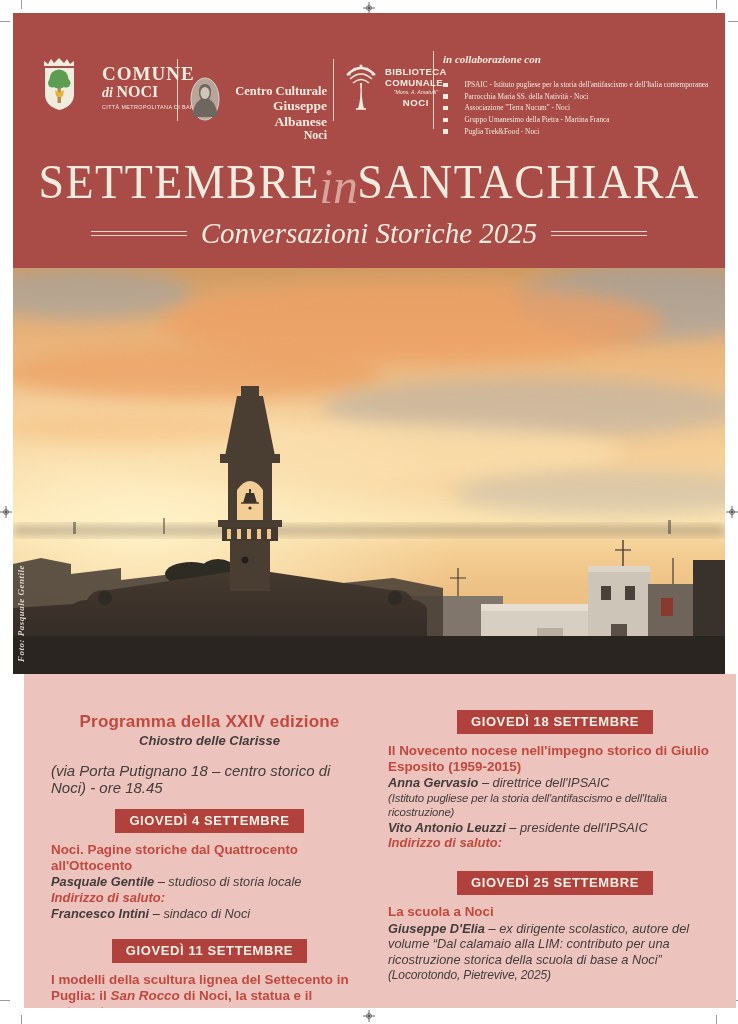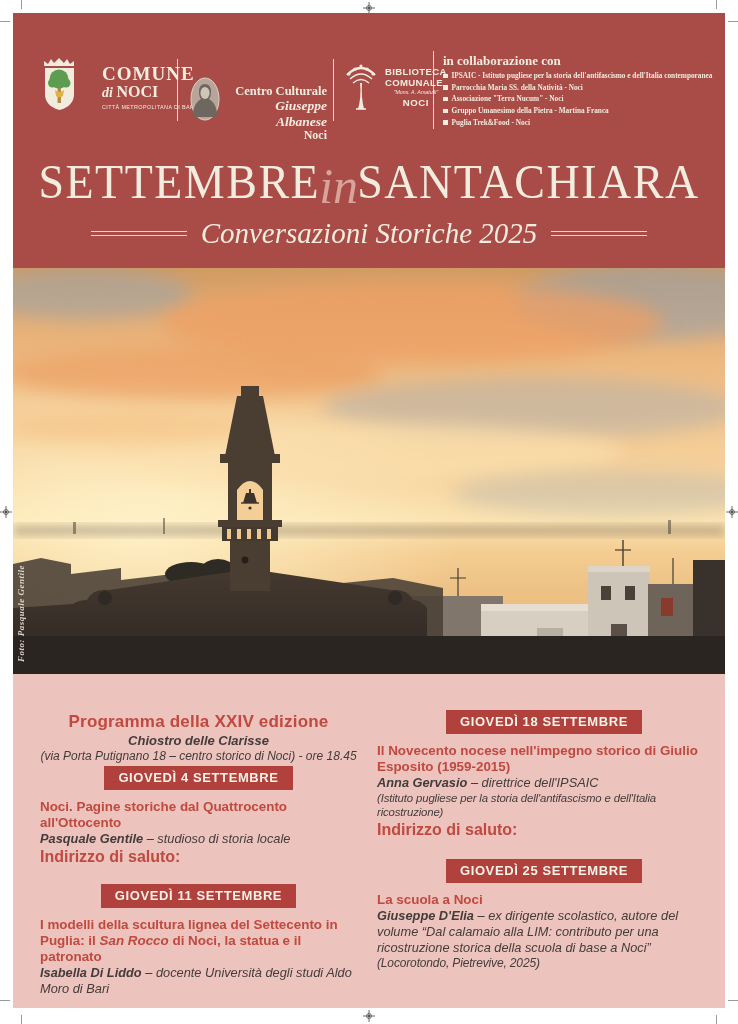--- a/index.html
+++ b/index.html
@@ -29,66 +29,66 @@
 
   .comune{position:absolute;left:28px;top:4px;display:flex;align-items:center;gap:24px;}
   .comune-text .l1{font-family:"Liberation Serif",serif;font-weight:700;font-size:19px;letter-spacing:1px;line-height:1.0;}
   .comune-text .l2{font-family:"Liberation Serif",serif;font-weight:700;font-size:16px;line-height:1.1;}
   .comune-text .l2 em{font-style:italic;font-weight:700;font-size:14px;}
   .comune-text .l3{font-size:5.4px;letter-spacing:.4px;margin-top:3px;}
 
   .centro{position:absolute;left:176px;top:6px;display:flex;align-items:center;gap:10px;width:138px;}
   .centro-text{flex:1;text-align:right;font-family:"Liberation Serif",serif;line-height:1.15;margin-top:25px;}
   .centro-text .l1{font-weight:700;font-size:12.5px;}
-  .centro-text .l2{font-weight:700;font-style:italic;font-size:13.5px;}
+  .centro-text .l2{font-weight:700;font-size:13.5px;}
   .centro-text .l3{font-weight:700;font-size:12px;}
 
   .biblio{position:absolute;left:330px;top:6px;display:flex;align-items:center;gap:6px;}
   .biblio-text{line-height:1.1;}
   .biblio-text .l1,.biblio-text .l2{font-weight:700;font-size:9.6px;letter-spacing:.3px;}
   .biblio-text .l3{font-size:5.3px;font-style:italic;margin:2px 0;text-align:center;}
   .biblio-text .l4{font-weight:700;font-size:9.6px;text-align:center;letter-spacing:.5px;}
 
   .collab{position:absolute;left:430px;top:0px;width:278px;}
-  .collab .intro{font-family:"Liberation Serif",serif;font-weight:700;font-size:13px;margin-bottom:1px;}
+  .collab .intro{font-family:"Liberation Serif",serif;font-style:italic;font-weight:700;font-size:11px;margin-bottom:14px;}
   .collab ul{list-style:none;}
-  .collab li{font-family:"Liberation Serif",serif;font-weight:700;font-size:7.3px;line-height:1.6;display:flex;align-items:center;gap:4px;white-space:nowrap;}
+  .collab li{font-family:"Liberation Serif",serif;font-weight:400;font-size:7.3px;line-height:1.6;display:flex;align-items:center;gap:17px;white-space:nowrap;}
   .sq{display:inline-block;width:4.5px;height:4.5px;background:var(--cream);flex:0 0 auto;}
 
   .title-row{position:absolute;left:0;top:138px;width:712px;text-align:center;white-space:nowrap;}
   .title-main{font-family:"Liberation Serif",serif;font-size:46px;letter-spacing:1.5px;color:var(--cream);display:inline-block;transform:scaleY(1.04);}
   .title-in{font-family:"Liberation Serif",serif;font-style:italic;font-size:50px;color:var(--inpink);display:inline-block;margin:0 -1px;position:relative;top:6px;}
   .subtitle-row{position:absolute;left:0;top:204px;width:712px;display:flex;align-items:center;justify-content:center;gap:14px;}
   .subtitle{font-family:"Liberation Serif",serif;font-style:italic;font-size:29px;color:var(--cream);}
   .dbl-rule{width:96px;height:5px;border-top:1px solid rgba(245,238,226,.85);border-bottom:1px solid rgba(245,238,226,.85);}
 
   
   .photo{position:absolute;left:0;top:255px;width:712px;height:406px;overflow:hidden;}
   .photo svg{display:block;}
   .photo-credit{position:absolute;left:3px;bottom:12px;writing-mode:vertical-rl;transform:rotate(180deg);font-family:"Liberation Serif",serif;font-style:italic;font-weight:700;font-size:9px;color:#d9d2cc;letter-spacing:.5px;}
 
   
-  .program{position:absolute;left:0;top:661px;width:712px;height:334px;background:var(--pink);color:var(--darktext);display:flex;overflow:hidden;}
+  .program{position:absolute;left:11px;top:661px;width:712px;height:334px;background:var(--pink);color:var(--darktext);display:flex;overflow:hidden;}
   .col{position:relative;}
   .col-left{width:358px;padding:38px 14px 0 27px;}
   .col-right{width:354px;padding:36px 14px 0 6px;}
 
   .prog-heading{color:var(--redtext);font-weight:700;font-size:17px;text-align:center;letter-spacing:.2px;}
   .prog-venue{font-weight:700;font-style:italic;font-size:13px;text-align:center;margin-top:1px;}
-  .prog-details{font-style:italic;font-size:12px;text-align:center;margin-top:1px;}
+  .prog-details{font-style:italic;font-size:15px;margin-top:14px;}
 
   .badge{display:block;width:fit-content;margin:0 auto;background:var(--badge);color:#f7f1e6;font-weight:700;font-size:13px;letter-spacing:.6px;padding:4px 14px 5px;white-space:nowrap;}
-  .evt{margin-top:3px;}
+  .evt{margin-top:13px;}
   .evt .badge{margin-bottom:9px;}
   .etitle{color:var(--redtext);font-weight:700;font-size:13.4px;line-height:1.2;}
   .eline{font-size:12.8px;line-height:1.24;}
   .eline b{font-style:italic;font-weight:700;}
   .eline i{font-style:italic;}
   .enote{font-style:italic;font-size:11.4px;line-height:1.25;letter-spacing:-.15px;}
-  .elabel{color:var(--redtext);font-weight:700;font-size:16px;line-height:1.24;}
+  .elabel{color:var(--redtext);font-style:italic;font-weight:700;font-size:13px;line-height:1.24;}
 </style>
 </head>
 <body>
 
 <div class="page">
 
   <div class="regmark" style="left:363px;top:2px;">
       <svg width="12" height="12" viewBox="0 0 12 12">
         <line x1="6" y1="0" x2="6" y2="12" stroke="#444" stroke-width="0.8"></line>
         <line x1="0" y1="6" x2="12" y2="6" stroke="#444" stroke-width="0.8"></line>
@@ -341,36 +341,38 @@
       <div class="col col-left">
         <div class="prog-heading">Programma della XXIV edizione</div>
         <div class="prog-venue">Chiostro delle Clarisse</div>
         <div class="prog-details">(via Porta Putignano 18 – centro storico di Noci)  - ore 18.45</div>
 
         <div class="evt">
           <span class="badge">GIOVEDÌ 4 SETTEMBRE</span>
           <p class="etitle">Noci. Pagine storiche dal Quattrocento all'Ottocento</p>
           <p class="eline"><b>Pasquale Gentile</b> <i>– studioso di storia locale</i></p>
           <p class="elabel">Indirizzo di saluto:</p>
+          <p class="eline"><b>Francesco Intini</b> <i> – sindaco di Noci</i></p>
         </div>
 
         <div class="evt" style="margin-top:17px;">
           <span class="badge">GIOVEDÌ 11 SETTEMBRE</span>
           <p class="etitle"><span>I modelli della scultura lignea del Settecento in Puglia: il </span><i>San Rocco</i><span> di Noci, la statua e il patronato</span></p>
           <p class="eline"><b>Isabella Di Liddo</b> <i>– docente Università degli studi Aldo Moro di Bari</i></p>
 
         </div>
       </div>
 
       <div class="col col-right">
         <div class="evt" style="margin-top:0;">
           <span class="badge">GIOVEDÌ  18  SETTEMBRE</span>
           <p class="etitle">Il Novecento nocese nell'impegno storico di Giulio Esposito (1959-2015)</p>
           <p class="eline"><b>Anna Gervasio</b> <i>– direttrice dell'IPSAIC</i></p>
           <p class="enote">(Istituto pugliese per la storia dell'antifascismo e dell'Italia ricostruzione)</p>
+          <p class="eline"><b>Vito Antonio Leuzzi</b> <i>– presidente dell'IPSAIC</i></p>
           <p class="elabel">Indirizzo di saluto:</p>
         </div>
 
         <div class="evt" style="margin-top:20px;">
           <span class="badge">GIOVEDÌ  25 SETTEMBRE</span>
           <p class="etitle">La scuola a Noci</p>
           <p class="eline"><b>Giuseppe D'Elia</b> <i>–  ex dirigente scolastico, autore del volume “Dal calamaio alla LIM: contributo per una ricostruzione storica della scuola di base a Noci”</i></p>
           <p class="enote" style="font-size:12px;">(Locorotondo, Pietrevive, 2025)</p>
 
         </div>

